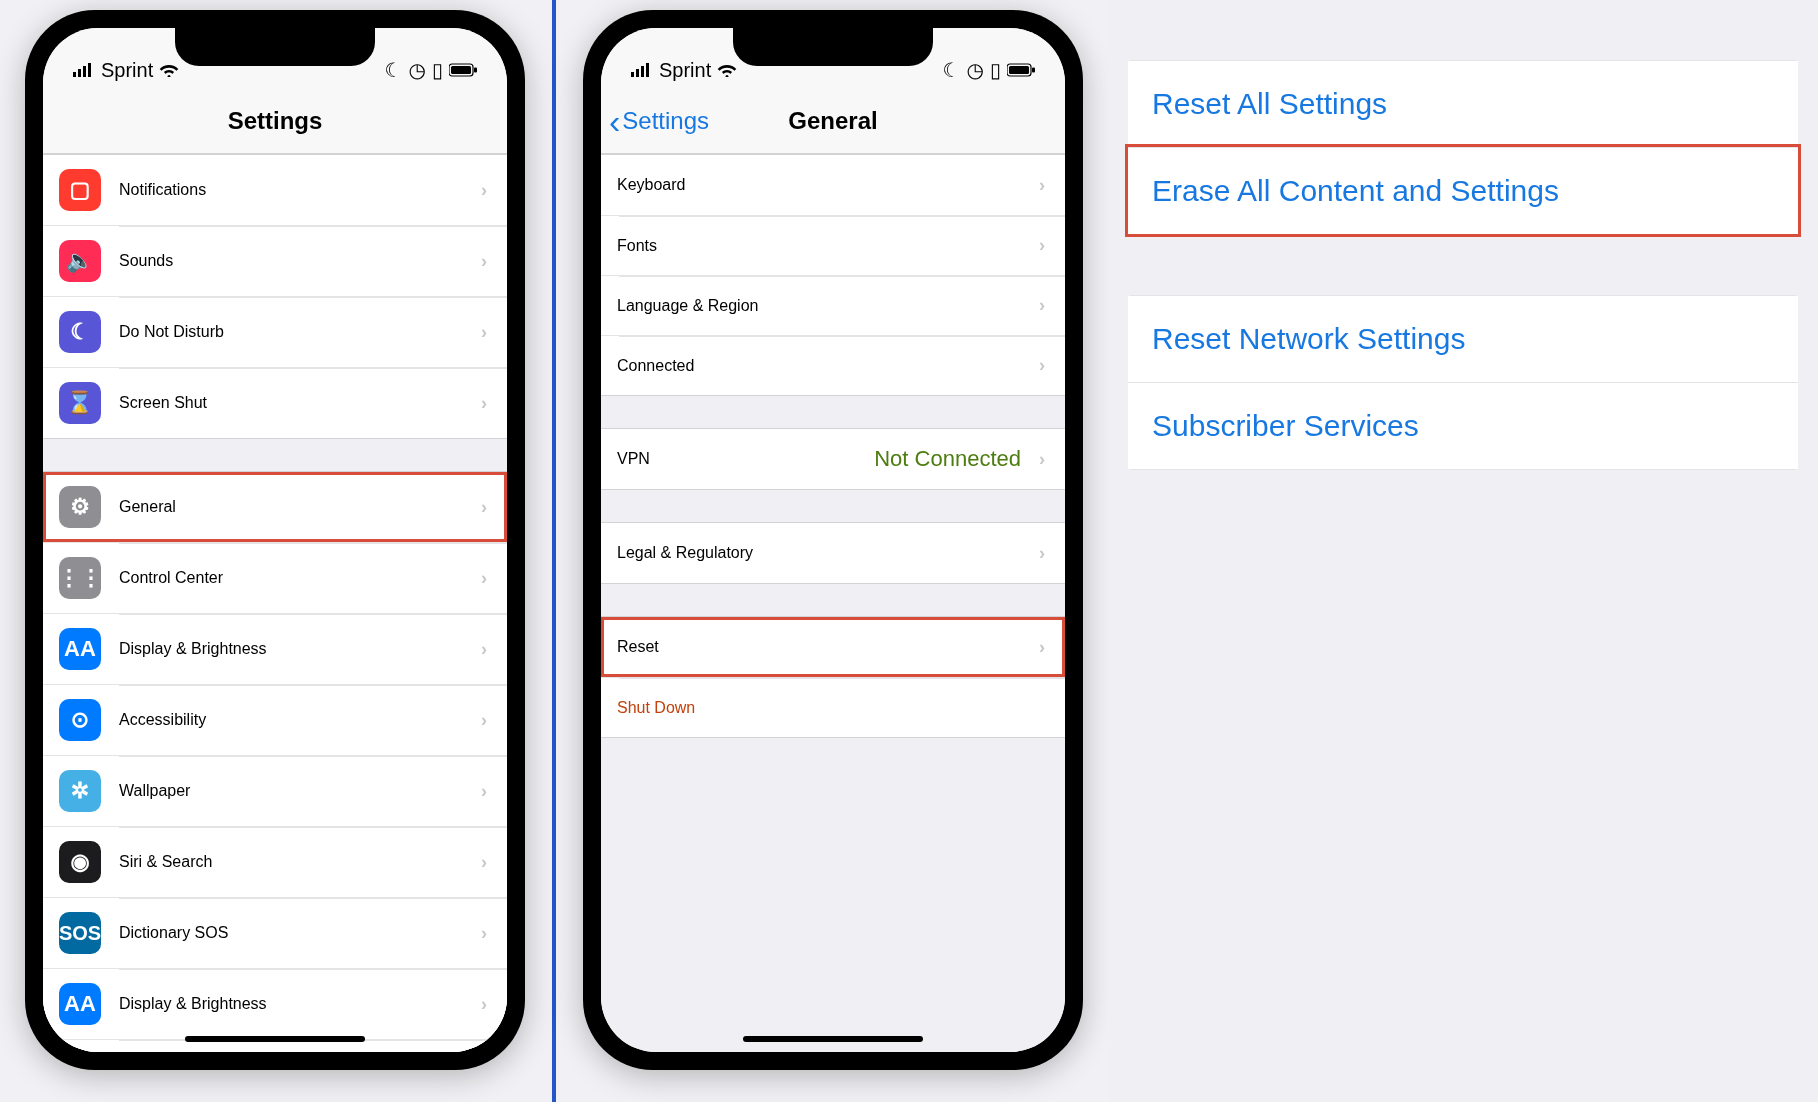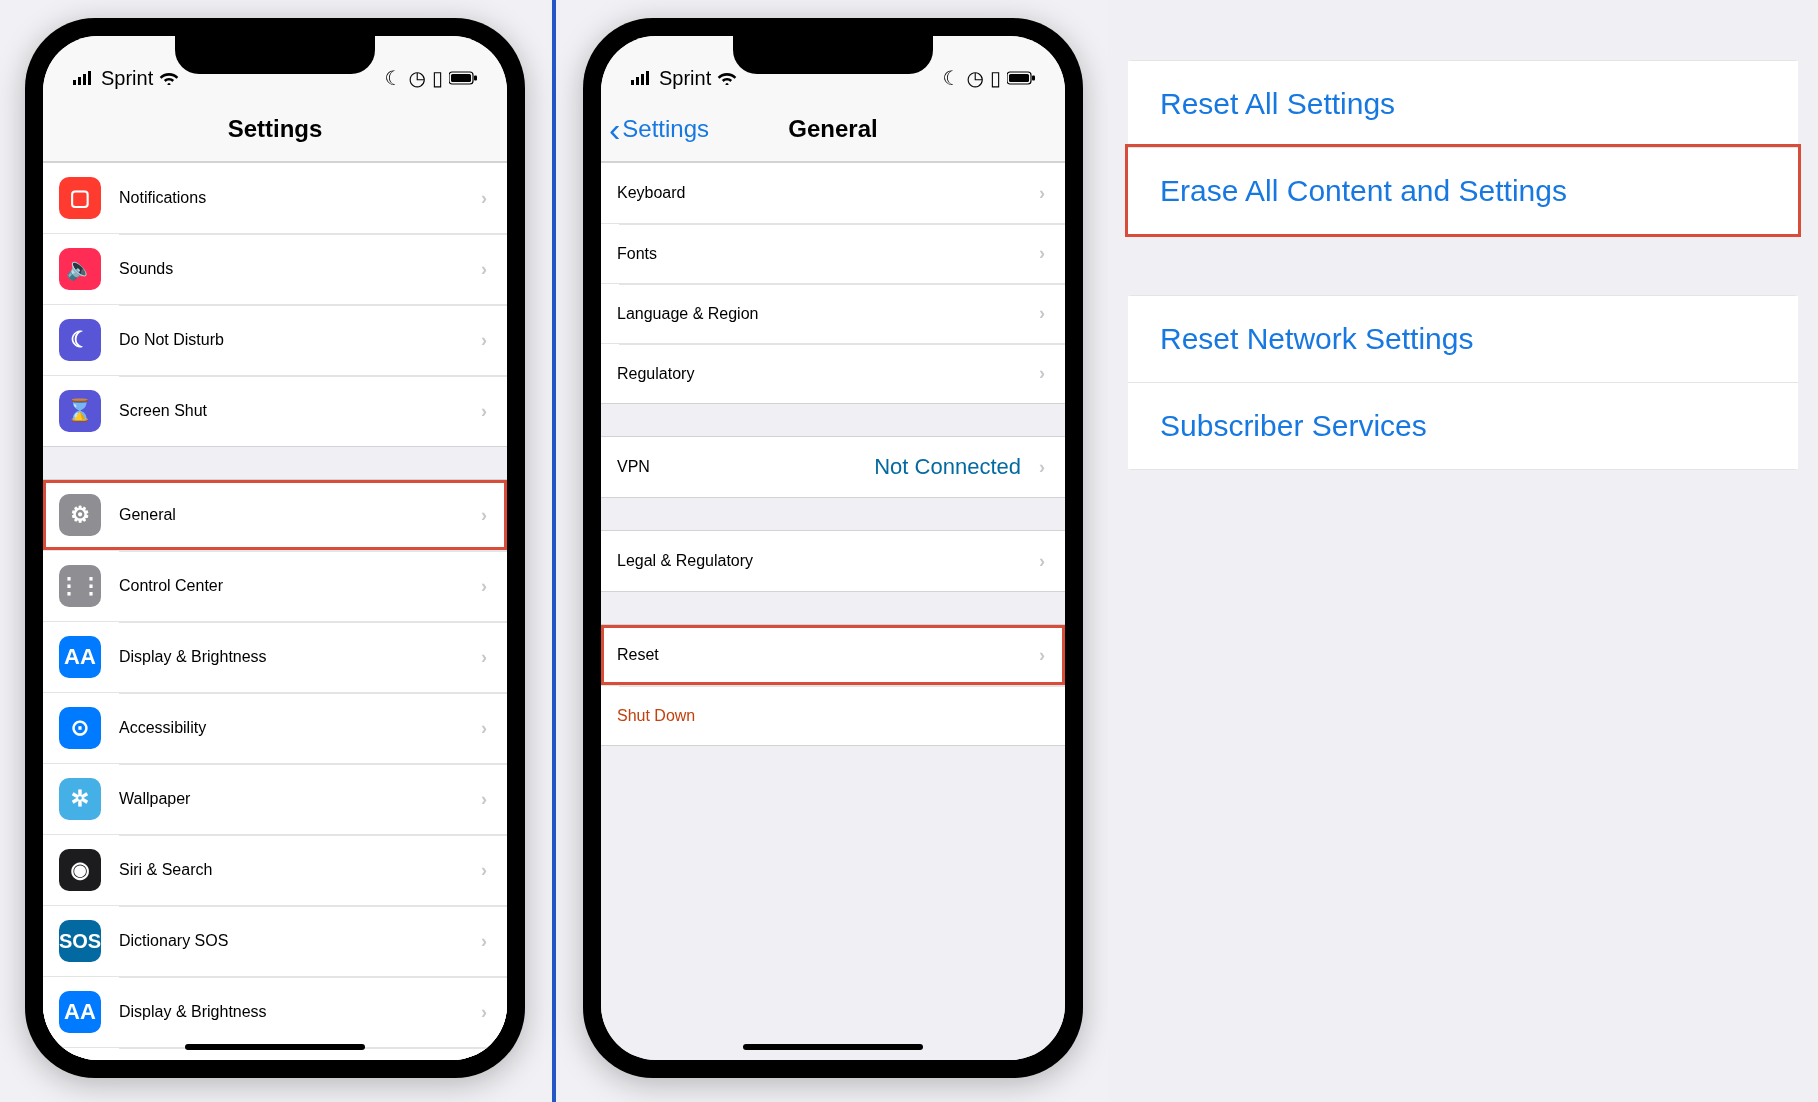--- a/index.html
+++ b/index.html
@@ -9,21 +9,20 @@
     display: flex;
     background: #f1f0f4;
     font-family: -apple-system, "Helvetica Neue", Arial, sans-serif;
   }
   .phone-col {
     width: 550px;
     display: flex;
     align-items: flex-start;
     justify-content: center;
     padding-top: 10px;
-    margin-top: 8px;
   }
   .divider {
     width: 4px;
     background: #2456c7;
     margin: 0 2px;
   }
   .phone {
     width: 500px;
     height: 1060px;
     background: #000;
@@ -92,21 +91,21 @@
     padding: 14px 20px 14px 16px;
     background: #fff;
     gap: 18px;
     position: relative;
     min-height: 60px;
   }
   .row + .row { border-top: 1px solid #e4e4e7; margin-left: 0; }
   .row .sep { position: absolute; left: 76px; right: 0; top: 0; height: 1px; background: #e4e4e7; }
   .row.icon .sep { left: 76px; }
   .row .label { flex: 1; font-size: 16px; color: #000; }
-  .row .detail { font-size: 22px; color: #0369a1; }
+  .row .detail { font-size: 22px; color: #4d7c0f; }
   .row .chev { color: #c7c7cc; font-size: 18px; font-weight: 700; }
   .row.blue .label { color: #c2410c; }
   .row.hl { box-shadow: inset 0 0 0 3px #d84c3a; }
   .appicon {
     width: 42px; height: 42px; border-radius: 10px;
     display: flex; align-items: center; justify-content: center;
     color: #fff; flex-shrink: 0; font-size: 22px; font-weight: 700;
   }
   .home-ind {
     position: absolute; bottom: 10px; left: 50%; transform: translateX(-50%);
@@ -121,21 +120,21 @@
     gap: 60px;
     filter: blur(0.4px);
   }
   .reset-group {
     background: #fff;
     border-radius: 4px;
     border-top: 1px solid #e4e4e7;
     border-bottom: 1px solid #e4e4e7;
   }
   .reset-row {
-    padding: 26px 32px;
+    padding: 26px 24px;
     font-size: 30px;
     color: #1678e0;
     background: #fff;
   }
   .reset-row + .reset-row { border-top: 1px solid #e4e4e7; }
   .reset-row.hl { box-shadow: 0 0 0 3px #d84c3a; position: relative; z-index: 2; }
 </style>
 </head>
 <body>
 
@@ -321,21 +320,21 @@
               <div class="label">Fonts</div>
               <div class="chev">›</div>
             </div>
             <div class="row">
               <div class="sep" style="left: 18px;"></div>
               <div class="label">Language &amp; Region</div>
               <div class="chev">›</div>
             </div>
             <div class="row">
               <div class="sep" style="left: 18px;"></div>
-              <div class="label">Regulatory</div>
+              <div class="label">Connected</div>
               <div class="chev">›</div>
             </div>
           </div>
           <div class="section">
             <div class="row">
               <div class="label">VPN</div>
               <div class="detail">Not Connected</div>
               <div class="chev">›</div>
             </div>
           </div>

